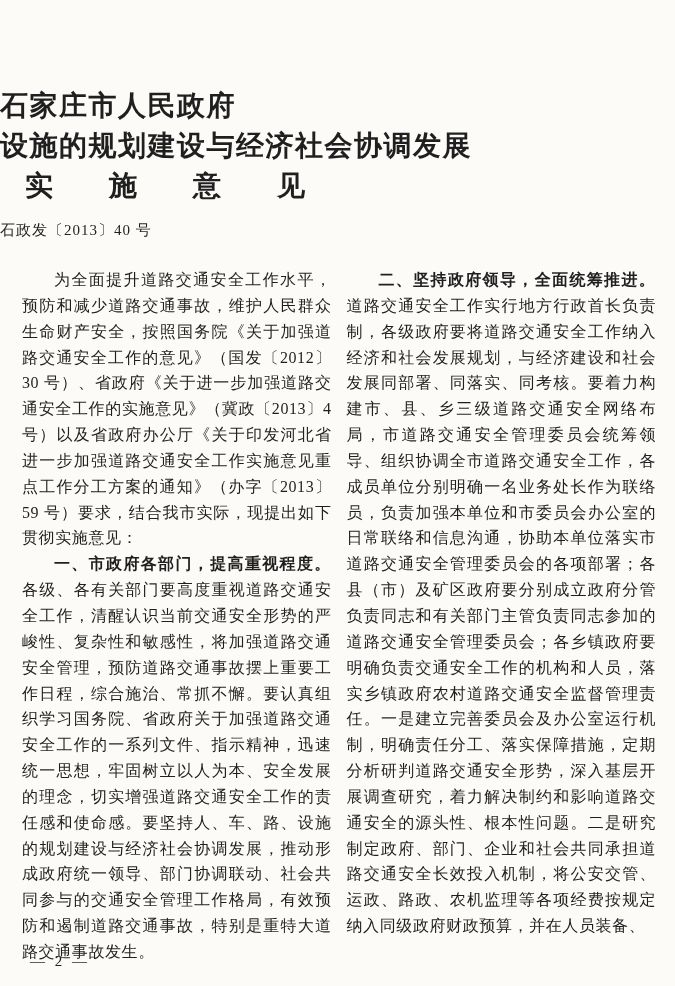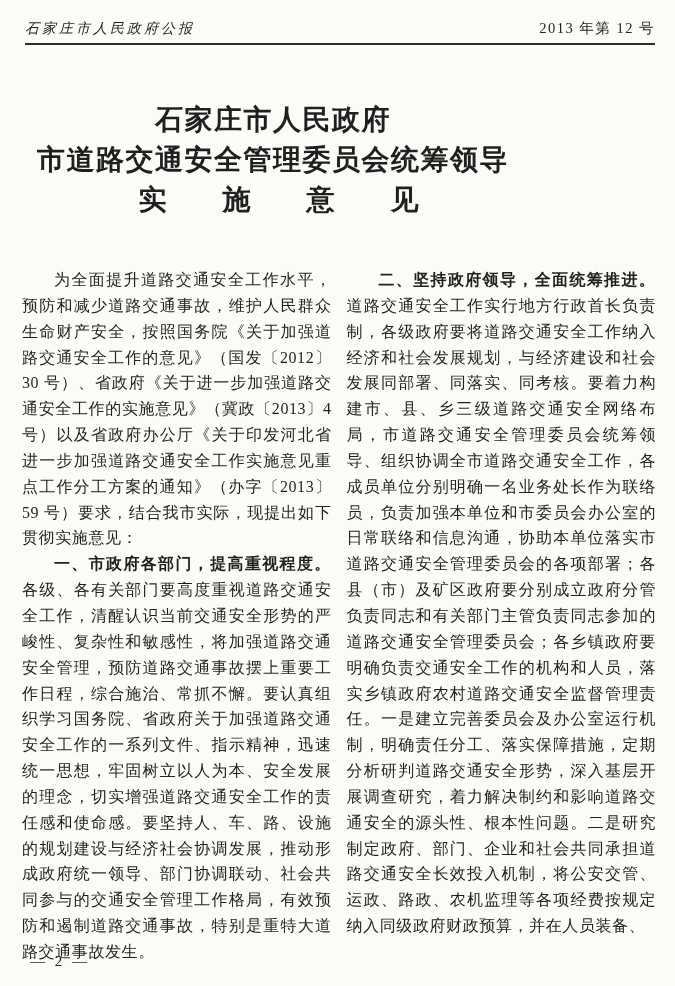--- a/index.html
+++ b/index.html
@@ -16,21 +16,21 @@
   
   .running-head{
     position:absolute;top:8px;left:25px;right:20px;height:30px;
     display:flex;justify-content:space-between;align-items:flex-end;
     border-bottom:2px solid #2b2b2b;
     padding-bottom:5px;
   }
   .gazette-title{font-style:italic;font-size:14px;letter-spacing:3px;font-weight:500;}
   .issue-number{font-size:14.5px;letter-spacing:1.5px;}
   
-  .title-block{position:absolute;top:100px;left:0;width:546px;text-align:center;}
+  .title-block{position:absolute;top:86px;left:0;width:546px;}
   .title-line{font-size:28px;font-weight:bold;line-height:40px;letter-spacing:1.5px;}
   .title-line.spaced{letter-spacing:14px;text-indent:14px;padding-left:11px;}
   .doc-number{margin-top:15px;font-size:15px;letter-spacing:1px;}
   
   .body-text{
     position:absolute;top:267px;left:22px;width:634px;height:698px;
     column-count:2;column-gap:15px;column-fill:auto;
     font-size:16px;line-height:25.85px;
     text-align:justify;text-justify:inter-character;
     letter-spacing:0.6px;
@@ -40,29 +40,26 @@
   .body-text p.salutation{text-indent:0;}
   .body-text b{font-weight:bold;letter-spacing:1.2px;}
   
   .page-num{position:absolute;left:30px;top:953px;font-size:15px;letter-spacing:3px;}
 </style>
 </head>
 <body>
 
 <div class="page">
 
-  <div class="running-head">
-    <span class="gazette-title">石家庄市人民政府公报</span>
-    <span class="issue-number">2013 年第 12 号</span>
-  </div>
 
   <div class="title-block">
     <div class="title-line">石家庄市人民政府</div>
-    <div class="title-line">市道路交通安全管理委员会统筹领导</div>
+    <div class="title-line">设施的规划建设与经济社会协调发展</div>
     <div class="title-line spaced">实　施　意　见</div>
+    <div class="doc-number">石政发〔2013〕40 号</div>
   </div>
 
   <div class="body-text">
     <p><span>为全面提升道路交通安全工作水平，预防和减少道路交通事故，维护人民群众生命财产安全，按照国务院《关于加强道路交通安全工作的意见》（国发〔2012〕30 号）、省政府《关于进一步加强道路交通安全工作的实施意见》（冀政〔2013〕4 号）以及省政府办公厅《关于印发河北省进一步加强道路交通安全工作实施意见重点工作分工方案的通知》（办字〔2013〕59 号）要求，结合我市实际，现提出如下贯彻实施意见：</span></p>
     <p><b>一、市政府各部门，提高重视程度。</b><span>各级、各有关部门要高度重视道路交通安全工作，清醒认识当前交通安全形势的严峻性、复杂性和敏感性，将加强道路交通安全管理，预防道路交通事故摆上重要工作日程，综合施治、常抓不懈。要认真组织学习国务院、省政府关于加强道路交通安全工作的一系列文件、指示精神，迅速统一思想，牢固树立以人为本、安全发展的理念，切实增强道路交通安全工作的责任感和使命感。要坚持人、车、路、设施的规划建设与经济社会协调发展，推动形成政府统一领导、部门协调联动、社会共同参与的交通安全管理工作格局，有效预防和遏制道路交通事故，特别是重特大道路交通事故发生。</span></p>
     <p><b>二、坚持政府领导，全面统筹推进。</b><span>道路交通安全工作实行地方行政首长负责制，各级政府要将道路交通安全工作纳入经济和社会发展规划，与经济建设和社会发展同部署、同落实、同考核。要着力构建市、县、乡三级道路交通安全网络布局，市道路交通安全管理委员会统筹领导、组织协调全市道路交通安全工作，各成员单位分别明确一名业务处长作为联络员，负责加强本单位和市委员会办公室的日常联络和信息沟通，协助本单位落实市道路交通安全管理委员会的各项部署；各县（市）及矿区政府要分别成立政府分管负责同志和有关部门主管负责同志参加的道路交通安全管理委员会；各乡镇政府要明确负责交通安全工作的机构和人员，落实乡镇政府农村道路交通安全监督管理责任。一是建立完善委员会及办公室运行机制，明确责任分工、落实保障措施，定期分析研判道路交通安全形势，深入基层开展调查研究，着力解决制约和影响道路交通安全的源头性、根本性问题。二是研究制定政府、部门、企业和社会共同承担道路交通安全长效投入机制，将公安交管、运政、路政、农机监理等各项经费按规定纳入同级政府财政预算，并在人员装备、</span></p>
   </div>
 
   <div class="page-num">— 2 —</div>
 

